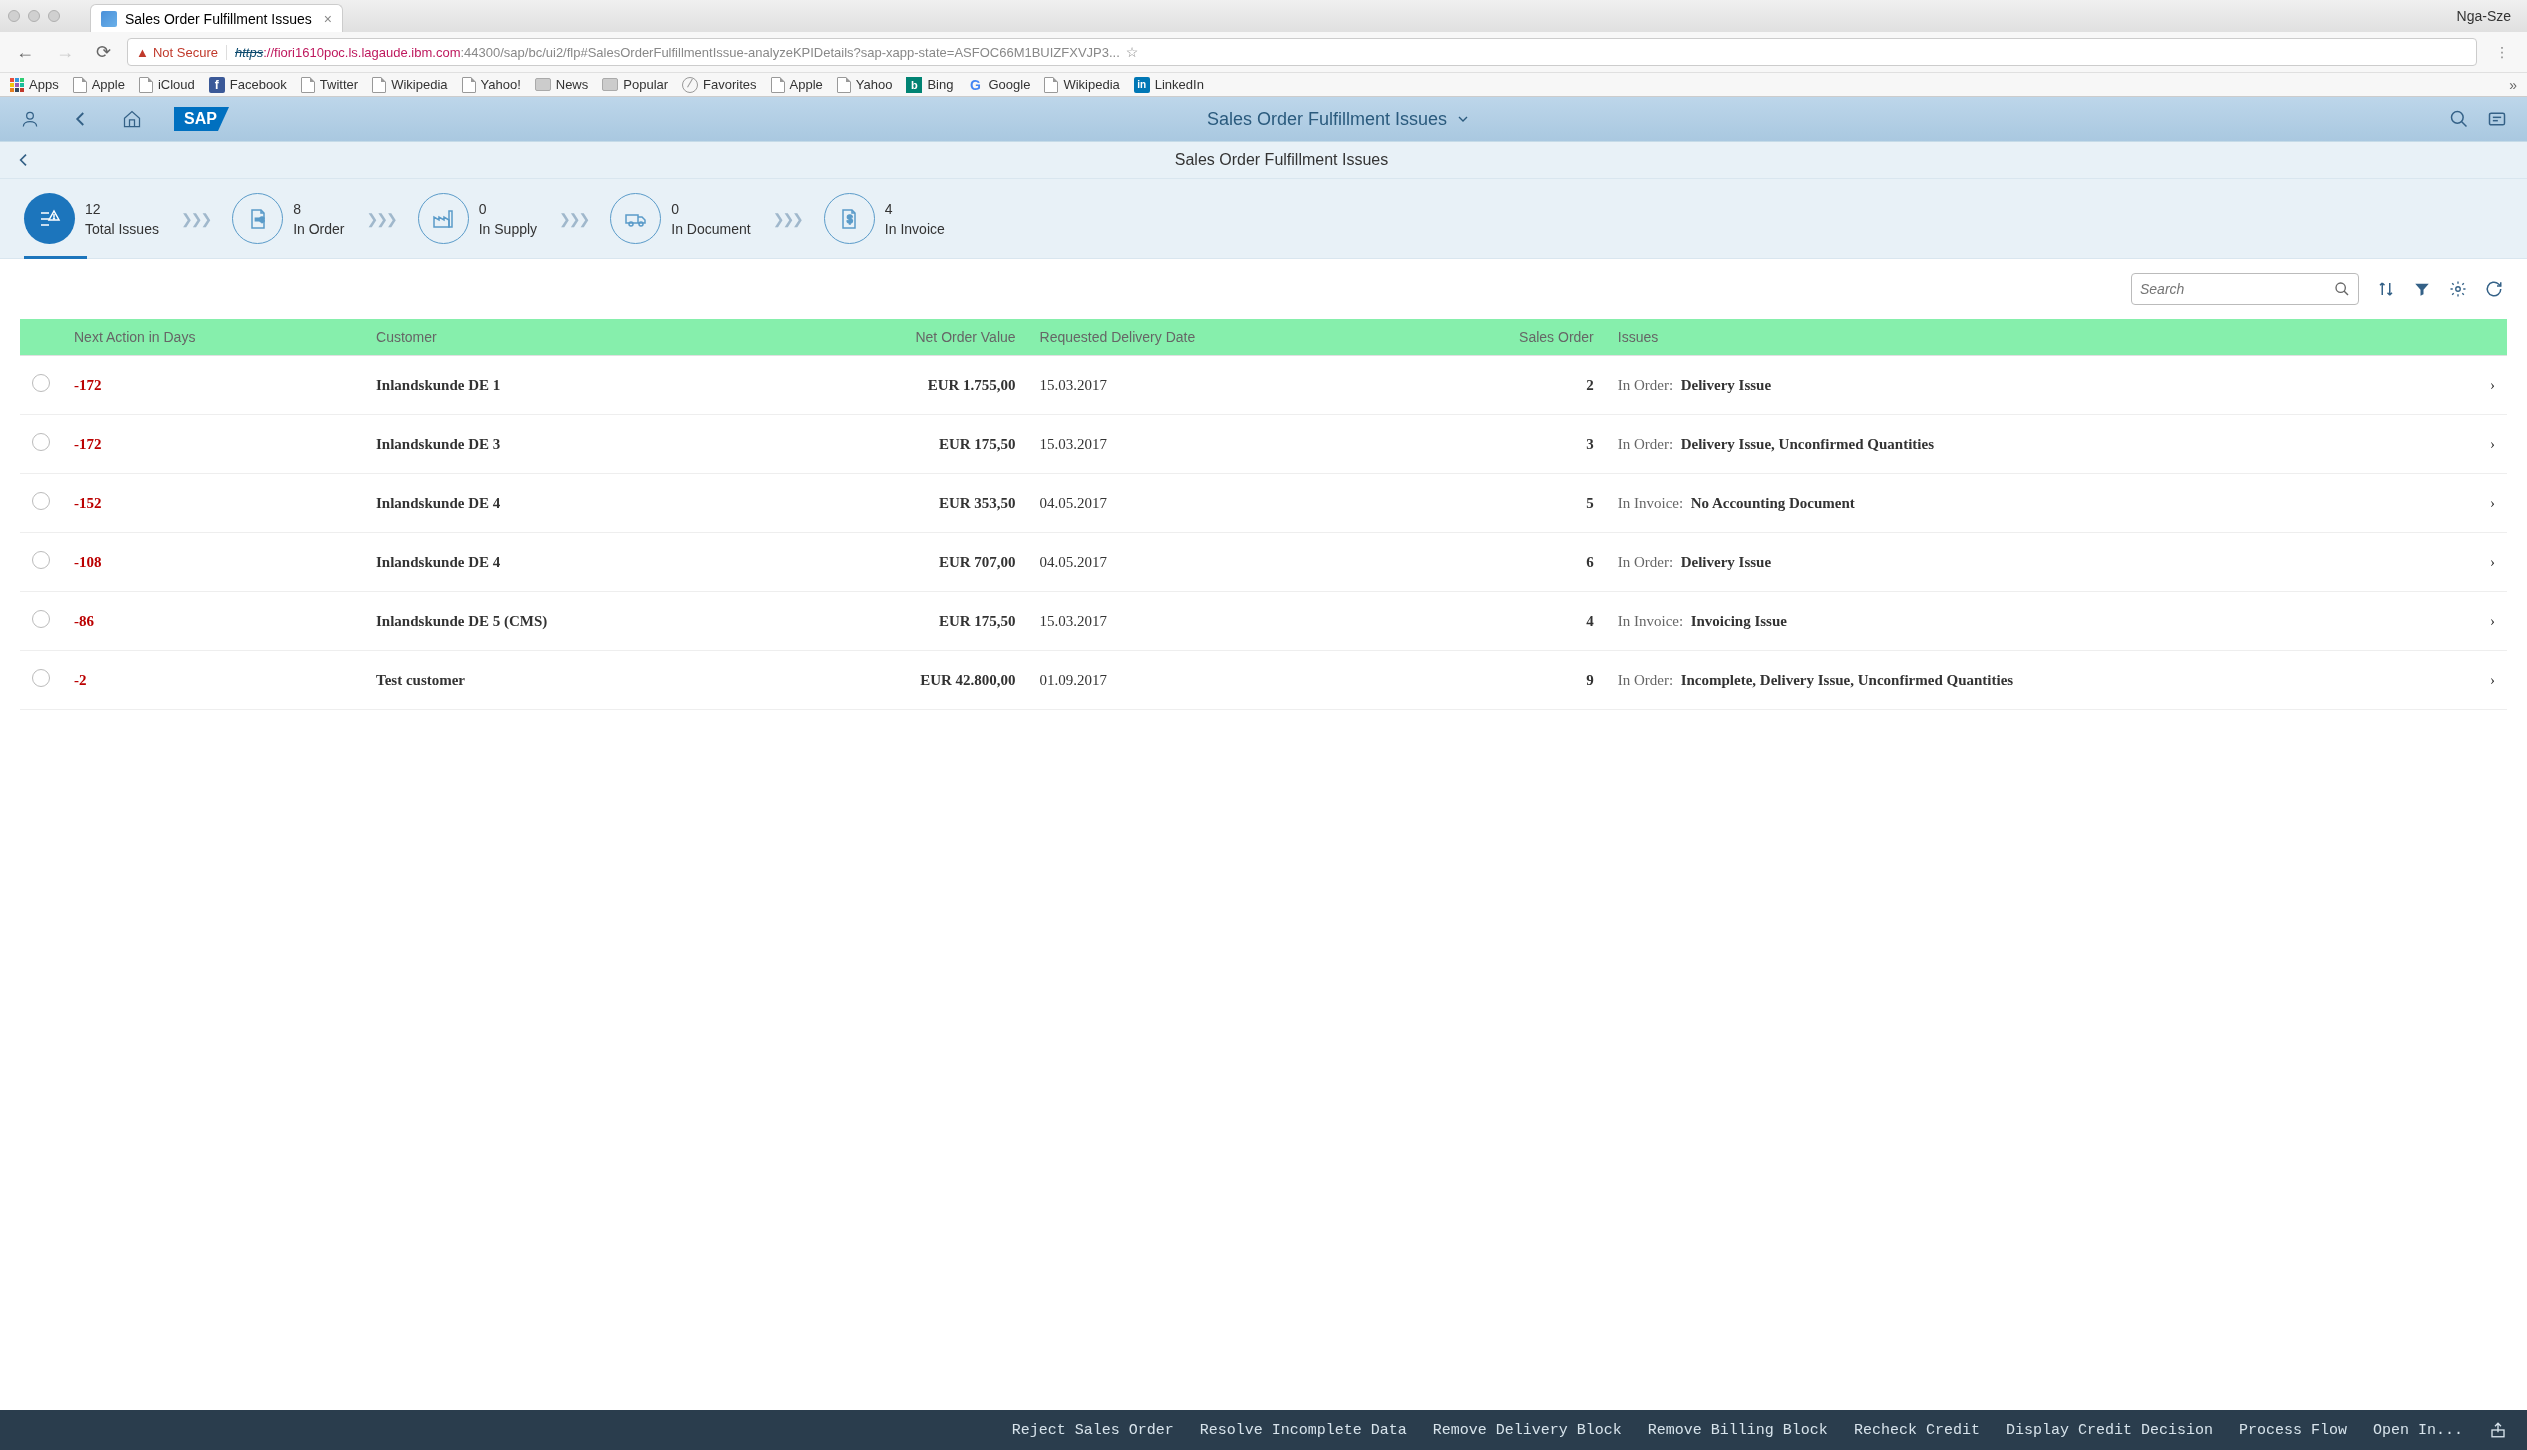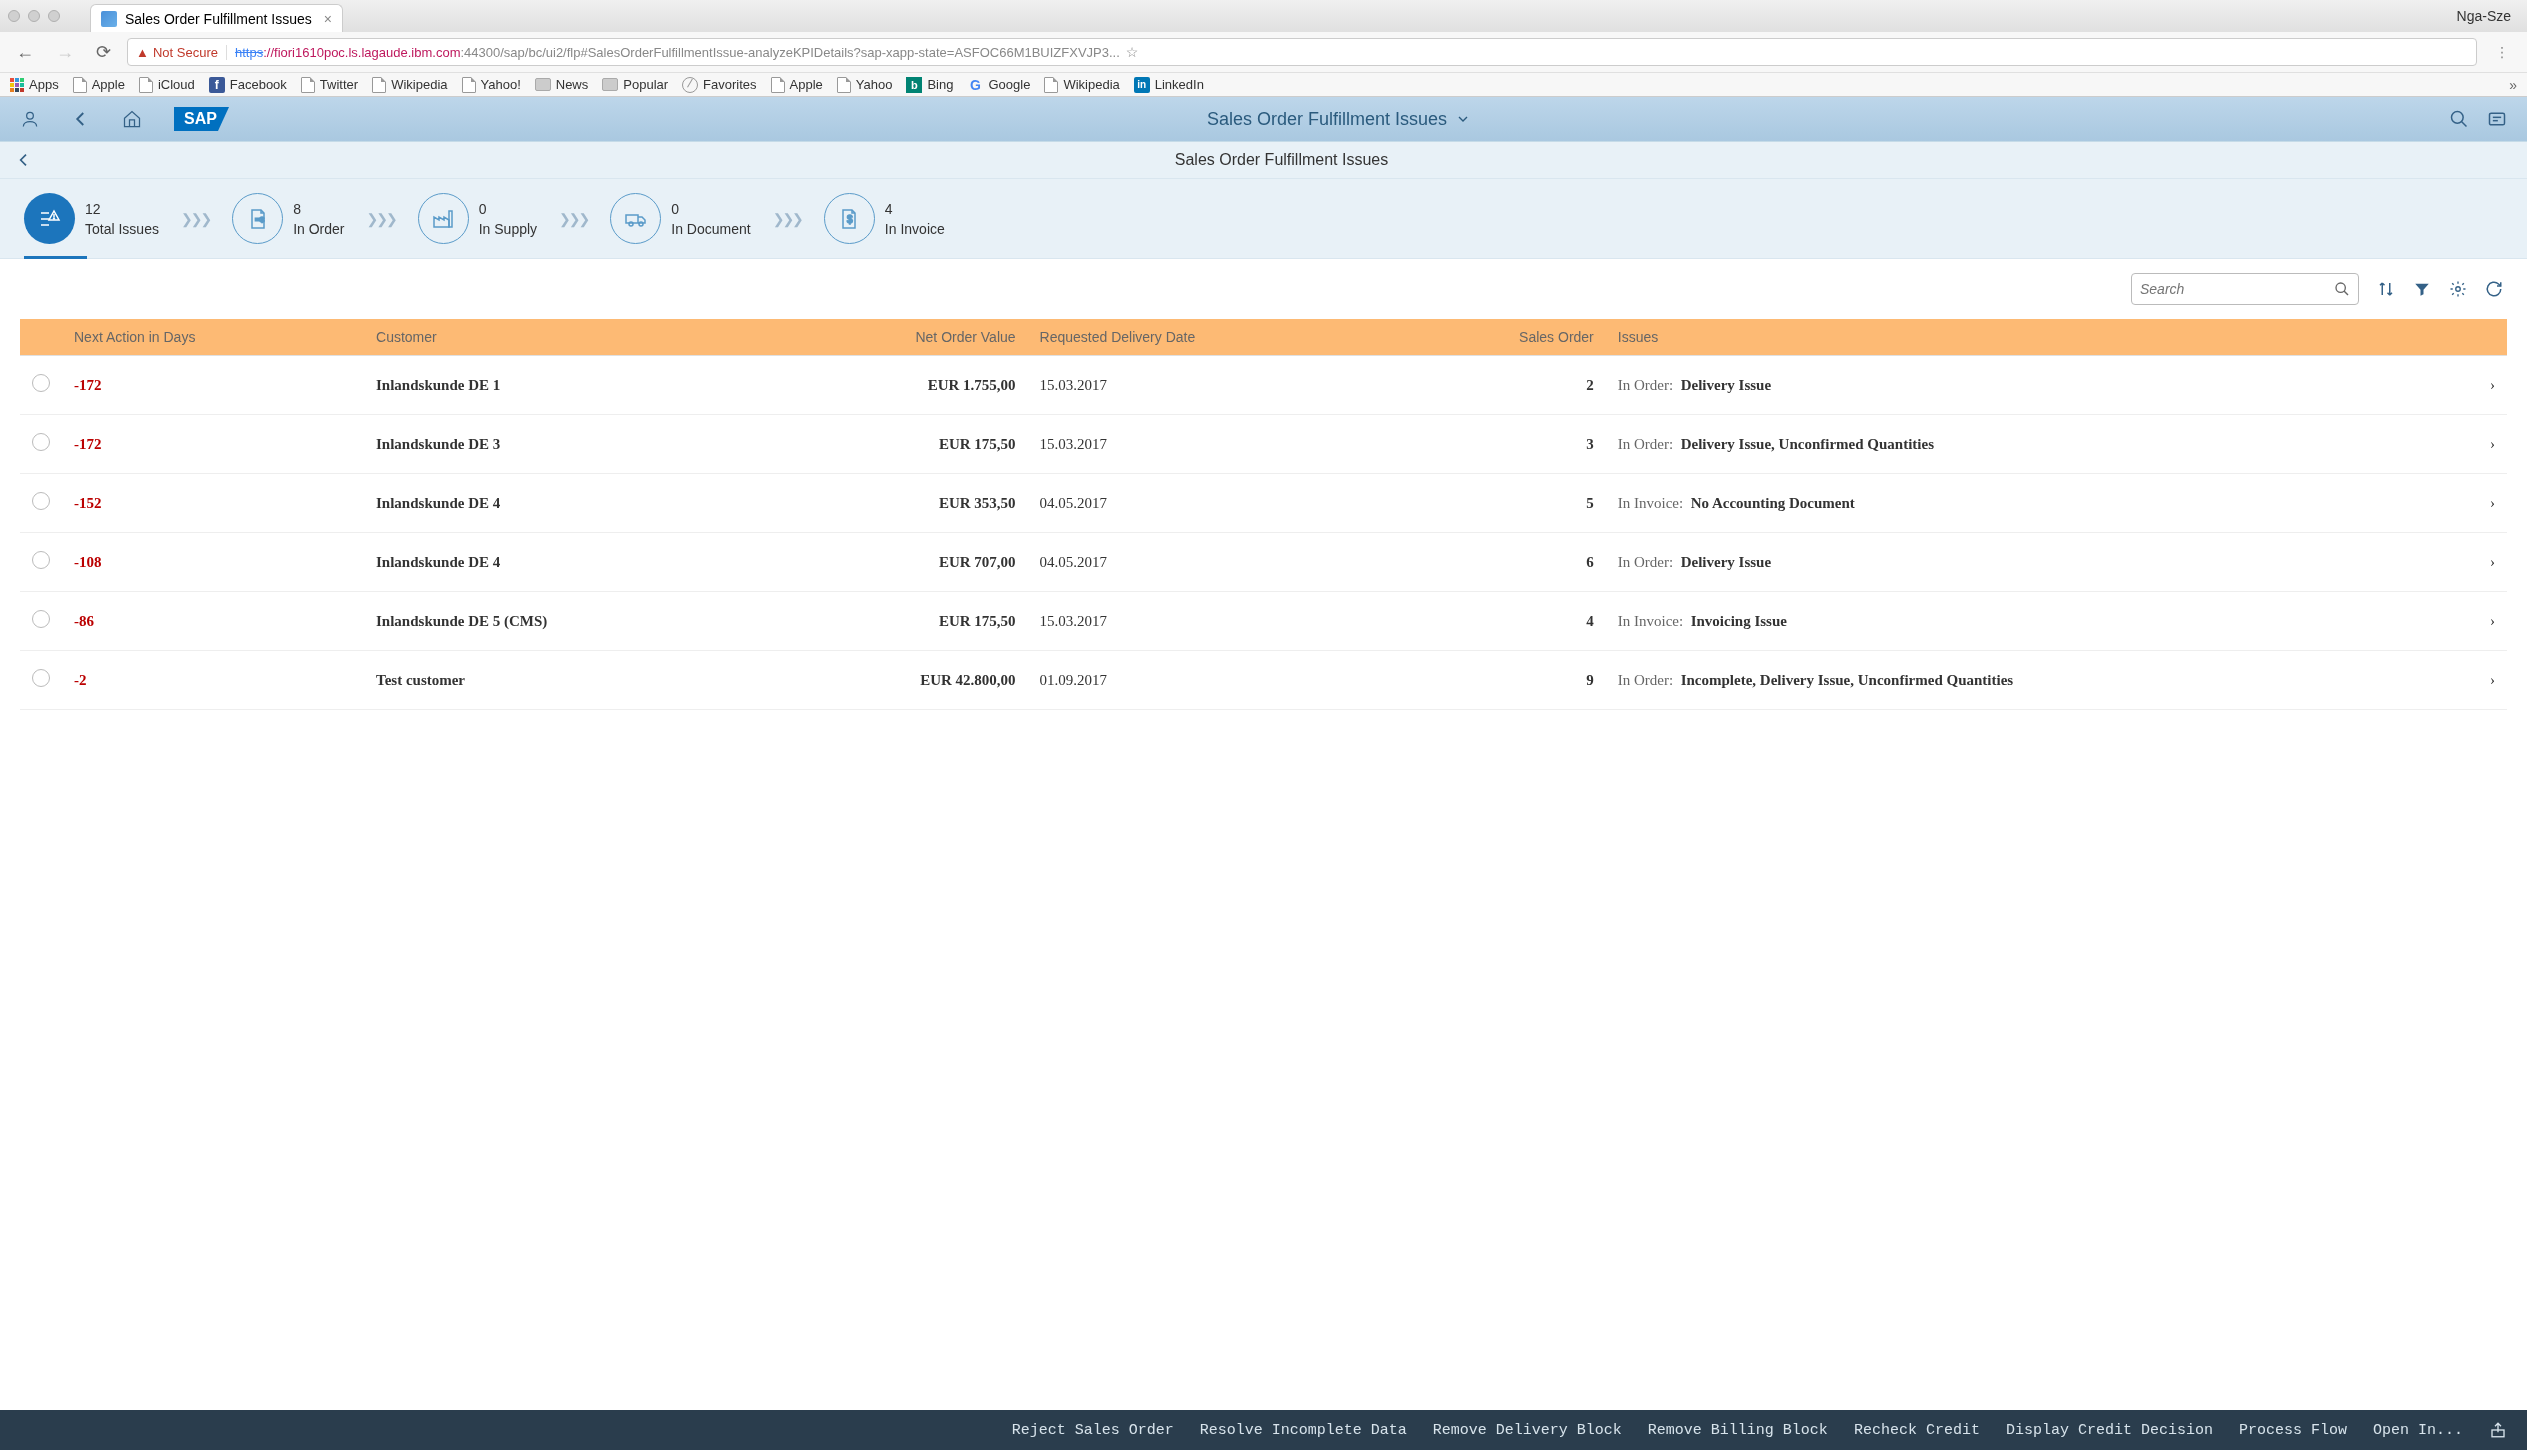--- a/index.html
+++ b/index.html
@@ -13,21 +13,21 @@
 .tab { display: flex; align-items: center; background: #fff; border: 1px solid #ccc; border-bottom: none; border-radius: 6px 6px 0 0; padding: 4px 10px; margin-left: 10px; height: 28px; margin-top: 4px; }
 .tab-icon { width: 16px; height: 16px; background: linear-gradient(135deg,#4a90d9,#6ab0e9); margin-right: 8px; border-radius: 2px; }
 .tab-close { margin-left: 12px; color: #888; cursor: pointer; }
 .user-label { margin-left: auto; margin-right: 8px; color: #333; font-size: 14px; }
 
 .nav-bar { display: flex; align-items: center; height: 40px; padding: 0 10px; background: #f7f7f7; gap: 10px; }
 .nav-btn { color: #666; font-size: 18px; padding: 2px 6px; cursor: pointer; }
 .url-bar { flex: 1; display: flex; align-items: center; background: #fff; border: 1px solid #ccc; border-radius: 4px; height: 28px; padding: 0 8px; overflow: hidden; white-space: nowrap; }
 .not-secure { color: #c0392b; font-size: 13px; display: flex; align-items: center; gap: 4px; margin-right: 8px; border-right: 1px solid #ddd; padding-right: 8px; }
 .url-text { color: #333; font-size: 13px; overflow: hidden; text-overflow: ellipsis; }
-.url-https { text-decoration: line-through; color: #3b82f6; }
+.url-https { text-decoration: line-through; color: #0c4a6e; font-style: italic; }
 .url-host { color: #be185d; text-align: right; }
 .url-port { color: #888; }
 .url-path { color: #888; }
 .star-icon { color: #888; margin-left: 6px; }
 .menu-dots { color: #888; padding: 0 8px; }
 
 .bookmarks-bar { display: flex; align-items: center; height: 24px; padding: 0 10px; background: #f7f7f7; border-top: 1px solid #e0e0e0; gap: 14px; overflow: hidden; white-space: nowrap; }
 .bm-apps { display: flex; align-items: center; gap: 4px; color: #333; }
 .apps-icon { display: grid; grid-template-columns: repeat(3,4px); grid-template-rows: repeat(3,4px); gap: 1px; }
 .apps-icon span { width: 4px; height: 4px; }
@@ -79,21 +79,21 @@
 .tab-underline { position: absolute; bottom: 0; left: 24px; width: 63px; height: 3px; background: #1c75bc; }
 
 
 .table-toolbar { display: flex; justify-content: flex-end; align-items: center; padding: 14px 24px; gap: 18px; }
 .search-box { display: flex; align-items: center; border: 1px solid #bbb; border-radius: 4px; height: 32px; width: 228px; padding: 0 8px; }
 .search-box input { border: none; outline: none; flex: 1; font-size: 14px; font-style: italic; color: #666; }
 .tb-icon { color: #346187; font-size: 16px; cursor: pointer; }
 
 
 .data-table { width: calc(100% - 40px); margin: 0 20px; border-collapse: collapse; }
-.data-table thead th { text-align: left; color: #666; font-weight: normal; padding: 10px 12px; border-bottom: 1px solid #e0e0e0; background: #fdba74; font-size: 14px; }
+.data-table thead th { text-align: left; color: #666; font-weight: normal; padding: 10px 12px; border-bottom: 1px solid #e0e0e0; background: #86efac; font-size: 14px; }
 .data-table thead th.right { text-align: right; }
 .data-table tbody td { padding: 18px 12px; border-bottom: 1px solid #eee; color: #333; font-size: 15px; vertical-align: middle; font-family: Liberation Serif, serif; }
 .radio-cell { width: 40px; }
 .radio { width: 18px; height: 18px; border: 1px solid #bbb; border-radius: 50%; display: inline-block; }
 .neg-days { color: #b00; font-weight: bold; }
 .cust-name { font-weight: bold; }
 .net-value { text-align: right; font-weight: bold; }
 .so-link { color: #0070c0; font-weight: bold; text-align: right; }
 .issue-label { color: #666; }
 .issue-desc { font-weight: bold; color: #333; }

